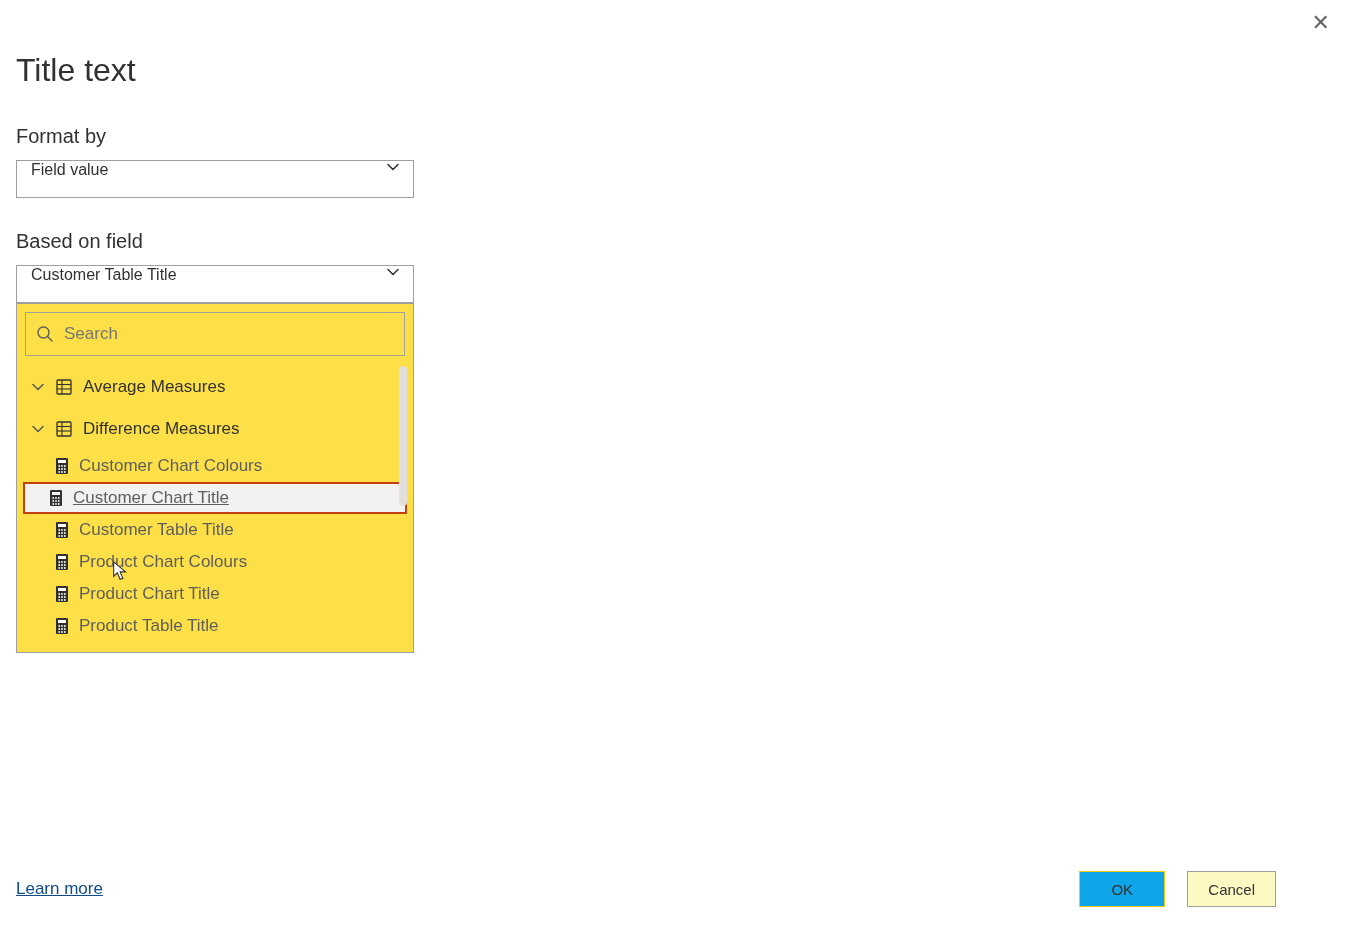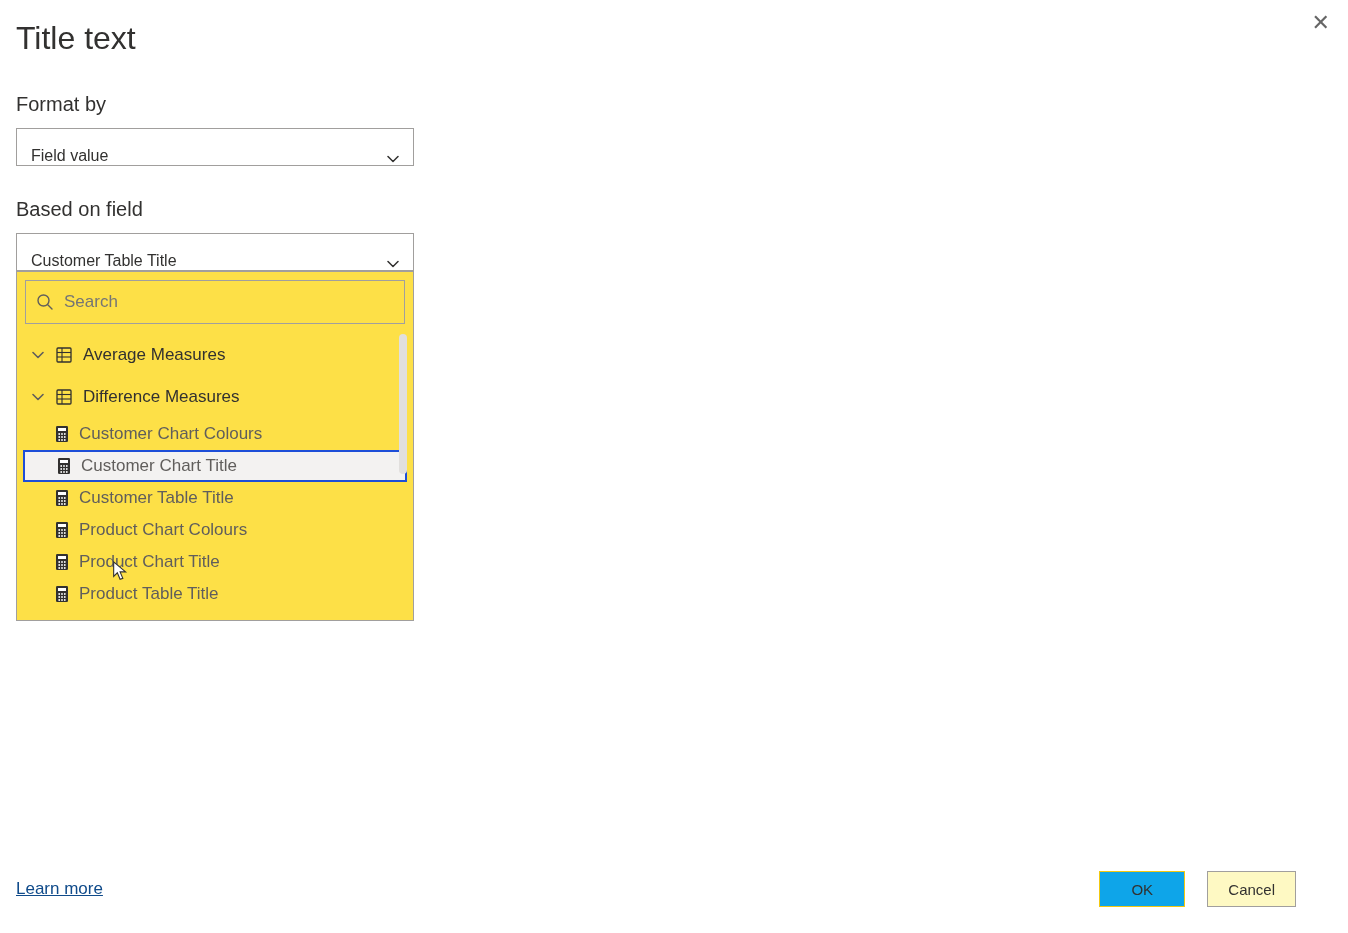--- a/index.html
+++ b/index.html
@@ -20,32 +20,32 @@
   font-size: 22px;
   font-weight: 300;
   color: #666;
   cursor: pointer;
   padding: 4px 8px;
 }
 .dialog-title {
   font-size: 32px;
   font-weight: 300;
   color: #323130;
-  margin-top: 4px;
+  margin-top: 36px;
   margin-bottom: 36px;
 }
 .section-label {
   font-size: 20px;
   font-weight: 400;
   color: #323130;
   margin-bottom: 12px;
 }
 .select-box {
   display: flex;
-  align-items: flex-end;
+  align-items: flex-start;
   justify-content: space-between;
   width: 398px;
   height: 38px;
   border: 1px solid #a19f9d;
   background: #fff;
   padding: 0 14px;
   font-size: 16px;
   color: #323130;
   cursor: pointer;
   margin-bottom: 32px;
@@ -120,29 +120,30 @@
   height: 32px;
   padding-left: 34px;
   gap: 10px;
   cursor: pointer;
   font-size: 17px;
   color: #605e5c;
 }
 .tree-item .calc-icon { width:14px; height:18px; }
 .tree-item.selected {
   background: #f3f2f1;
-  border: 2px solid #1d4ed8;
+  border: 2px solid #c2410c;
   margin: 0 2px;
-  padding-left: 32px;
+  padding-left: 24px;
+  text-decoration: underline;
 }
 .footer {
   position: absolute;
   bottom: 26px;
   left: 16px;
-  right: 12px;
+  right: 32px;
   display: flex;
   align-items: center;
   justify-content: space-between;
 }
 .learn-link {
   color: #0f4a8a;
   text-decoration: underline;
   font-size: 17px;
   cursor: pointer;
 }

